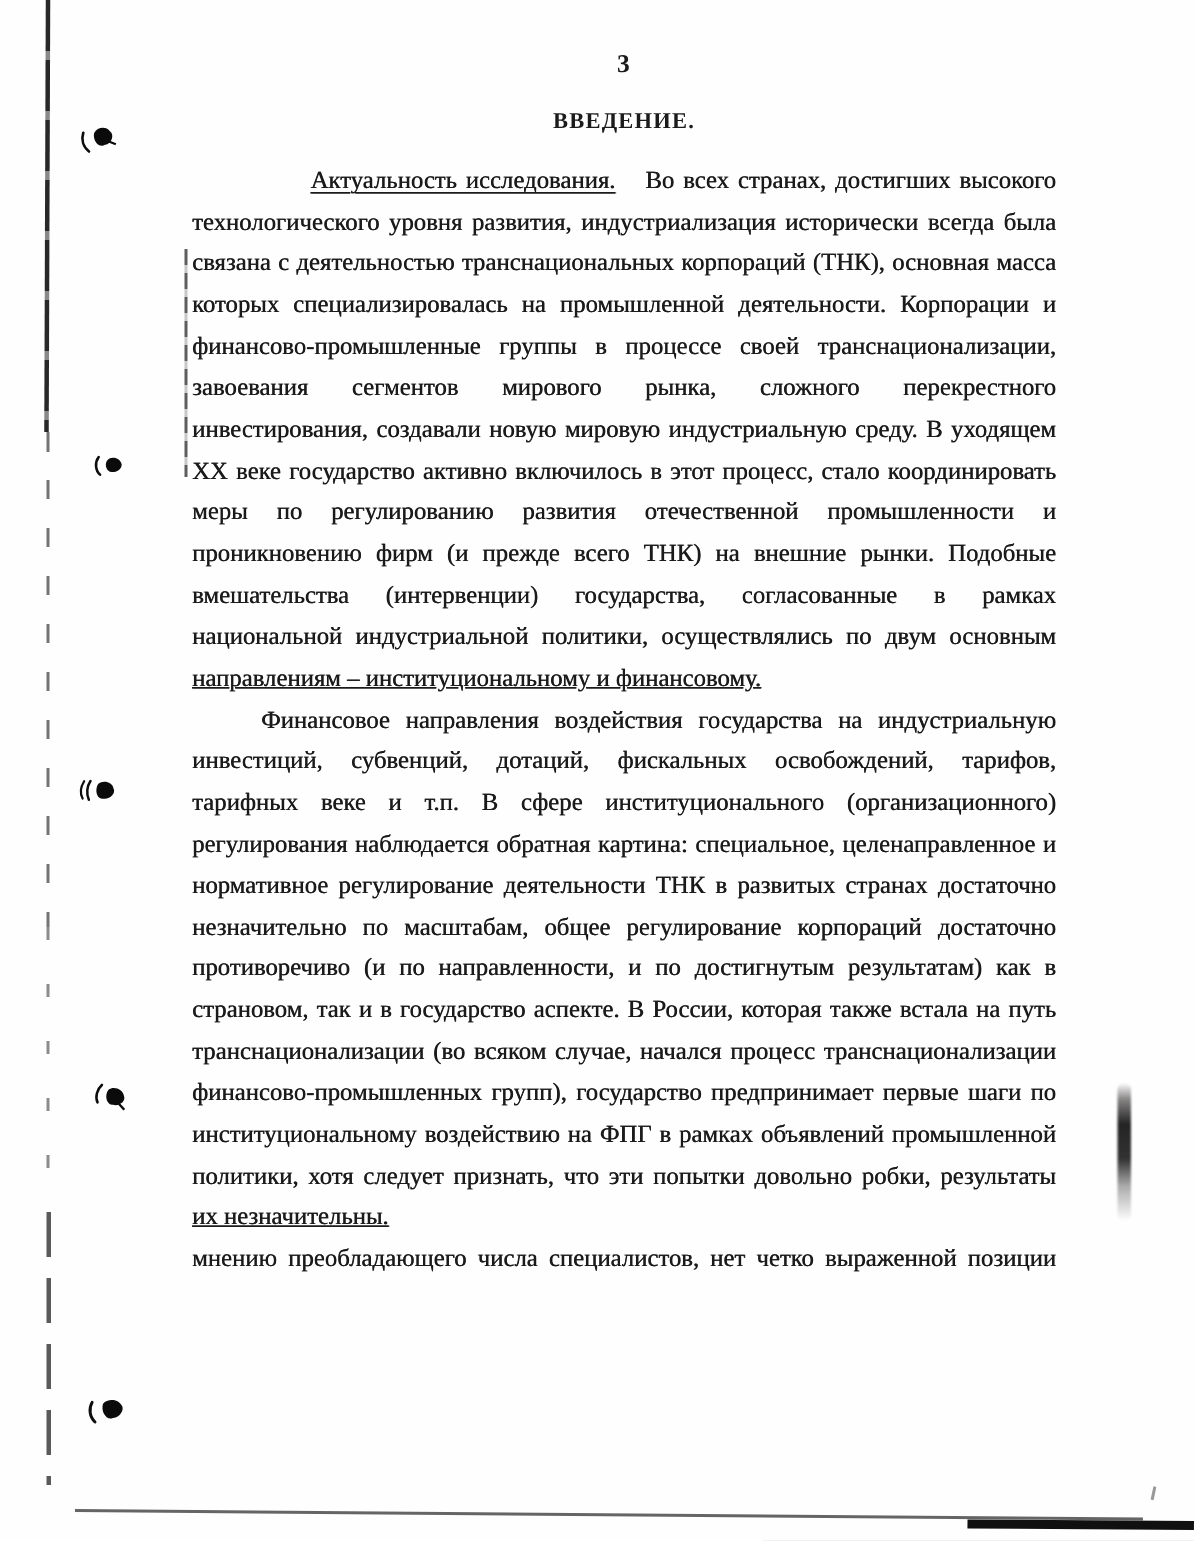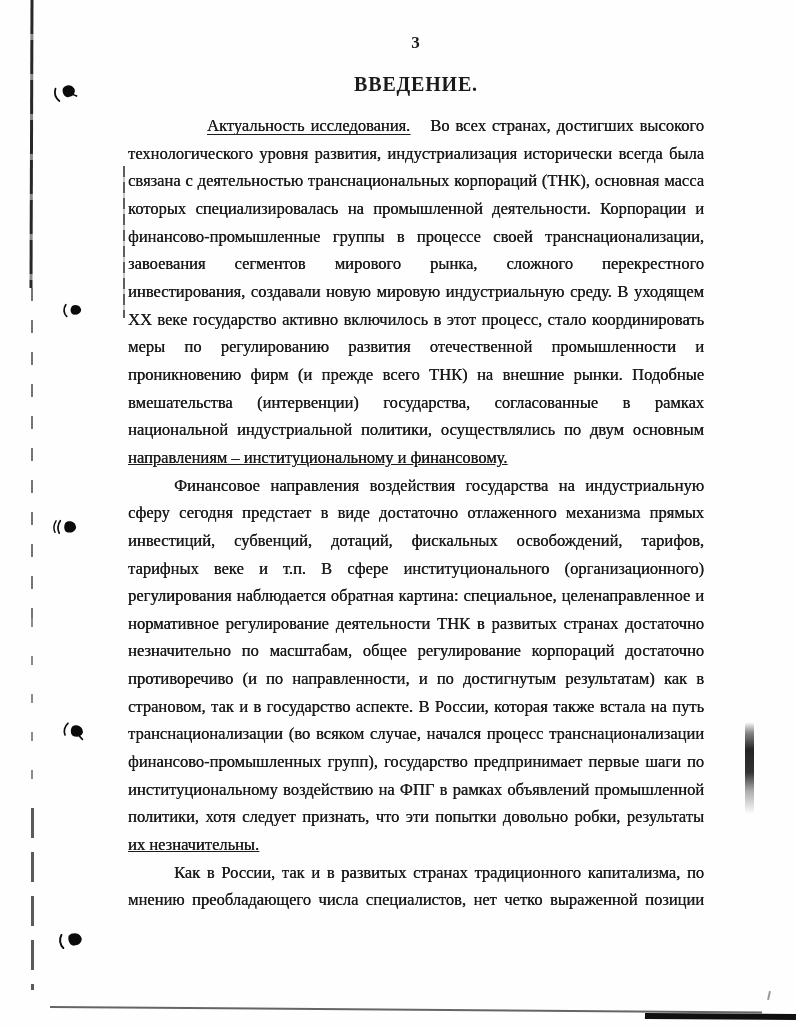--- a/index.html
+++ b/index.html
@@ -4,21 +4,21 @@
 <style>
   html,body{margin:0;padding:0;background:#e8e8e8;}
   .page{
     position:relative;width:796px;height:1027px;background:#fefefdff;
     background:#fefefe;overflow:hidden;
     font-family:"Liberation Serif","DejaVu Serif",serif;color:#1b1b1b;
   }
   
   .content{position:absolute;left:128px;top:0;width:576px;}
   .page-number{margin-top:33px;text-align:center;font-size:17px;font-weight:bold;letter-spacing:1px;}
-  .title{margin-top:20px;text-align:center;font-size:20px;font-weight:bold;letter-spacing:.8px;}
+  .title{margin-top:20px;text-align:center;font-size:15px;font-weight:bold;letter-spacing:.8px;}
   .text{margin-top:16px;font-size:16.5px;line-height:27.66px;text-shadow:0.3px 0 0 currentColor;}
   .ln{height:27.66px;overflow:hidden;text-align:justify;text-align-last:justify;}
   .ln.left{text-align-last:left;text-decoration:underline;}
   .ln.ind{text-indent:46px;}
   .u{text-decoration:underline;text-underline-offset:3px;text-decoration-thickness:1px;margin-left:33px;}
   .hgap{display:inline-block;width:20px;}
   
   .edge{position:absolute;}
   .edge1{left:30px;top:0;width:3px;height:288px;
     background:repeating-linear-gradient(180deg,#161616 0 34px,rgba(22,22,22,.55) 34px 40px);
@@ -106,35 +106,33 @@
         <div class="ln">XX веке государство активно включилось в этот процесс, стало координировать</div>
         <div class="ln">меры по регулированию развития отечественной промышленности и</div>
         <div class="ln">проникновению фирм (и прежде всего ТНК) на внешние рынки. Подобные</div>
         <div class="ln">вмешательства (интервенции) государства, согласованные в рамках</div>
         <div class="ln">национальной индустриальной политики, осуществлялись по двум основным</div>
         <div class="ln left">направлениям – институциональному  и финансовому.</div>
       </div>
 
       <div>
         <div class="ln ind">Финансовое направления воздействия государства на индустриальную</div>
-        <div class="ln">сферу сегодня предстает в виде достаточно отлаженного механизма прямых</div>
         <div class="ln">инвестиций, субвенций, дотаций, фискальных освобождений, тарифов,</div>
         <div class="ln">тарифных веке и т.п. В сфере институционального (организационного)</div>
         <div class="ln">регулирования наблюдается обратная картина: специальное, целенаправленное и</div>
         <div class="ln">нормативное регулирование деятельности ТНК в развитых странах достаточно</div>
         <div class="ln">незначительно по масштабам, общее регулирование корпораций достаточно</div>
         <div class="ln">противоречиво (и по направленности, и по достигнутым результатам) как в</div>
         <div class="ln">страновом, так и в государство аспекте. В России, которая также встала на путь</div>
         <div class="ln">транснационализации (во всяком случае, начался процесс транснационализации</div>
         <div class="ln">финансово-промышленных групп), государство предпринимает первые шаги по</div>
         <div class="ln">институциональному воздействию на ФПГ в рамках объявлений промышленной</div>
         <div class="ln">политики, хотя следует признать, что эти попытки довольно робки, результаты</div>
         <div class="ln left">их незначительны.</div>
       </div>
 
       <div>
-        <div class="ln ind">Как в России, так и в развитых странах традиционного капитализма, по</div>
         <div class="ln">мнению преобладающего числа специалистов, нет четко выраженной позиции</div>
       </div>
 
     </div>
   </div>
 </div>
 
 </body></html>

